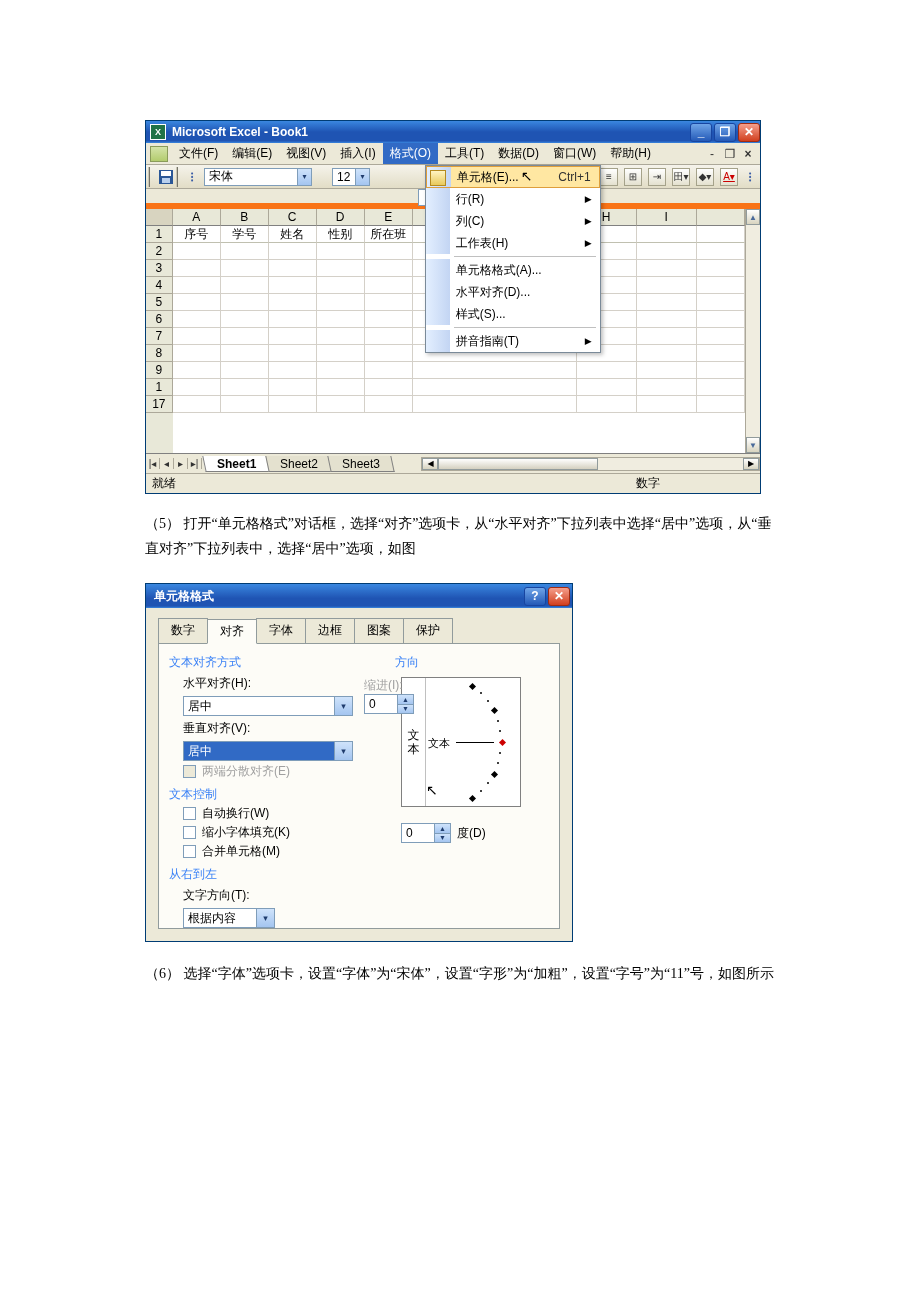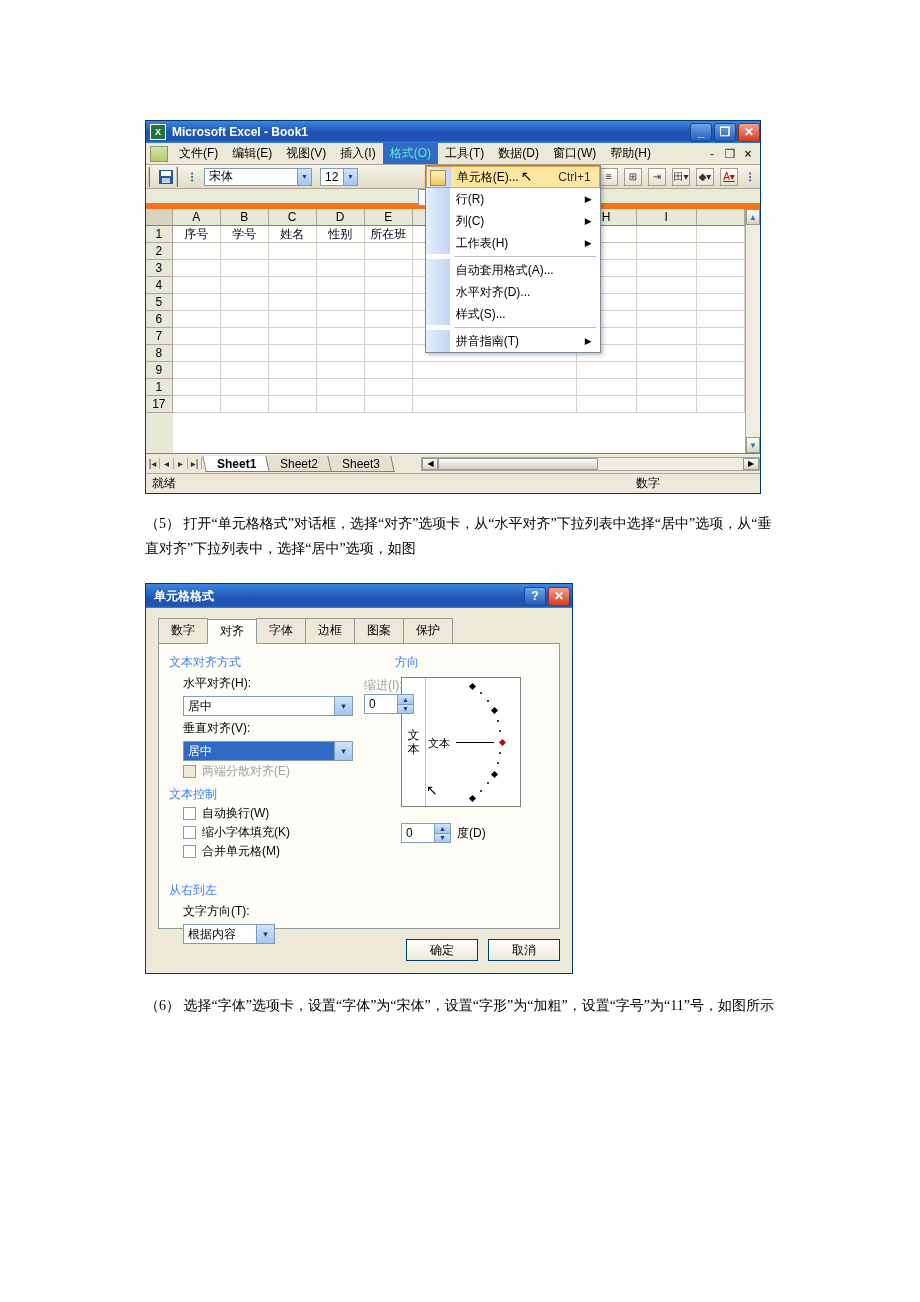--- a/index.html
+++ b/index.html
@@ -70,21 +70,21 @@
       border: 1px solid #8a9b5a;
       background: linear-gradient(#d4e3a8, #b3cc6e);
       margin: 0 4px;
     }
     .menu-item {
       padding: 2px 7px;
       white-space: nowrap;
     }
     .menu-item.open {
       background: #316ac5;
-      color: #5eead4;
+      color: #ffffff;
     }
     .menubar-spacer { flex: 1; }
     .inner-close {
       width: 16px; text-align: center; color: #333;
       font-family: Tahoma, sans-serif; font-weight: bold; margin-right: 4px;
     }
     .inner-restore {
       width: 16px; text-align: center; color: #333;
       font-family: Tahoma, sans-serif; margin-right: 2px;
     }
@@ -115,21 +115,21 @@
       margin-left: 6px;
     }
     .size-box {
       border: 1px solid #7f9db9;
       background: #fff;
       height: 18px;
       width: 38px;
       padding-left: 4px;
       display: flex;
       align-items: center;
-      margin-left: 8px;
+      margin-left: 20px;
     }
     .dropdown-arrow {
       width: 14px; height: 16px;
       background: linear-gradient(#cfe3fb, #a4c5f0);
       border-left: 1px solid #7f9db9;
       display: flex; align-items:center; justify-content:center;
       margin-left:auto;
       font-size:8px; color:#1f3c6d;
     }
     .tb-three-dots {
@@ -727,21 +727,21 @@
           <span class="arrow">▶</span>
         </div>
         <div class="mi">
           <span class="left-strip"></span>
           <span>工作表(H)</span>
           <span class="arrow">▶</span>
         </div>
         <div class="sep"></div>
         <div class="mi">
           <span class="left-strip"></span>
-          <span>自动套用格式(A)...</span>
+          <span>单元格格式(A)...</span>
         </div>
         <div class="mi">
           <span class="left-strip"></span>
           <span>水平对齐(D)...</span>
         </div>
         <div class="mi">
           <span class="left-strip"></span>
           <span>样式(S)...</span>
         </div>
         <div class="sep"></div>
@@ -831,21 +831,21 @@
         </div>
         <div class="grp-row chk">
           <span class="chk-box"></span>
           <span>缩小字体填充(K)</span>
         </div>
         <div class="grp-row chk">
           <span class="chk-box"></span>
           <span>合并单元格(M)</span>
         </div>
 
-        <div class="grp-label" style="margin-top:22px;">从右到左</div>
+        <div class="grp-label" style="margin-top:6px;">从右到左</div>
         <div class="grp-row">文字方向(T):</div>
         <div class="grp-row">
           <div class="fc-combo" style="width:92px;">
             <span class="val">根据内容</span>
             <span class="fc-dd-btn">▾</span>
           </div>
         </div>
       </div>
 
       <div class="indent-block">
@@ -892,20 +892,16 @@
             <span class="sb">
                 <div>▲</div>
                 <div>▼</div>
               </span>
           </div>
           <span>度(D)</span>
         </div>
       </div>
     </div>
 
-    <div class="fc-buttons">
-      <div class="fc-btn">确定</div>
-      <div class="fc-btn">取消</div>
-    </div>
   </div>
 </div>
 
 <p class="doc-p">（6）    选择“字体”选项卡，设置“字体”为“宋体”，设置“字形”为“加粗”，设置“字号”为“11”号，如图所示</p>
 
 </body></html>

